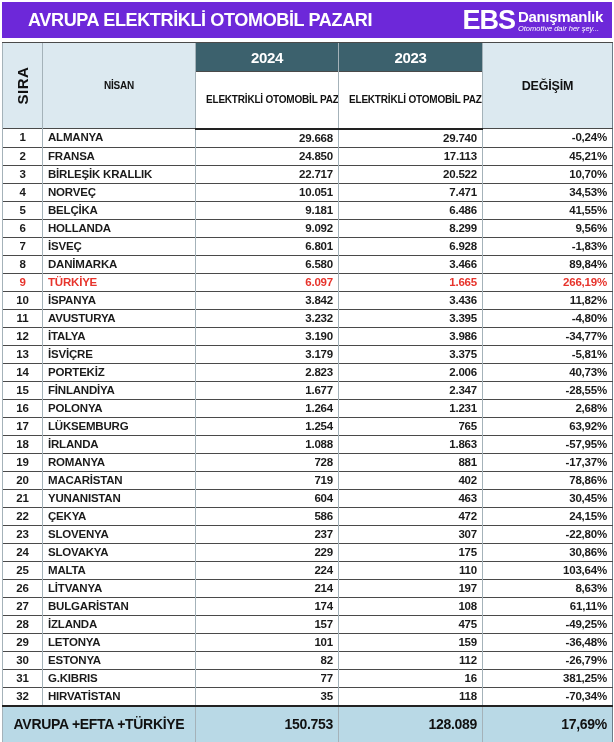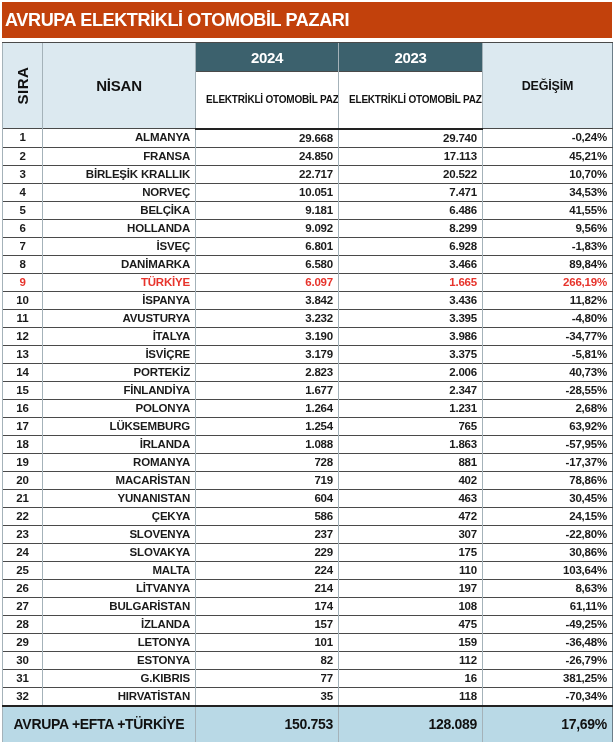--- a/index.html
+++ b/index.html
@@ -1,66 +1,73 @@
 <!DOCTYPE html>
 <html><head>
 <meta charset="utf-8">
 <style>
   html,body{margin:0;padding:0;background:#fff;}
   body{width:614px;height:742px;font-family:"Liberation Sans",sans-serif;overflow:hidden;}
   .page{padding:2px;box-sizing:border-box;}
 
   
-  .titlebar{height:36px;background:#c2410c;display:flex;align-items:center;justify-content:space-between;padding:0 9px 0 3px;box-sizing:border-box;}
+  .titlebar{height:36px;background:#6d28d9;display:flex;align-items:center;justify-content:space-between;padding:0 9px 0 26px;box-sizing:border-box;}
   .title{color:#fff;font-weight:bold;font-size:19px;letter-spacing:-0.4px;transform:scaleX(0.95);transform-origin:left center;white-space:nowrap;}
   .logo{display:flex;align-items:flex-start;color:#fff;line-height:1;}
   .logo-abbr{font-size:27px;font-weight:bold;letter-spacing:-1px;}
   .logo-right{display:flex;flex-direction:column;margin-left:3px;padding-top:2px;}
   .logo-name{font-size:15px;font-weight:bold;letter-spacing:-0.3px;}
   .logo-tagline{font-size:7.5px;font-style:italic;margin-top:1px;}
 
   .gap{height:4px;}
 
   
   table{width:610px;border-collapse:collapse;table-layout:fixed;border:1px solid #6b7d88;}
   col.c-rank{width:40px;} col.c-country{width:153px;} col.c-2024{width:143px;} col.c-2023{width:144px;} col.c-chg{width:130px;}
   th,td{border-left:1px solid #a4b2b9;border-top:1px solid #4a4a4a;box-sizing:border-box;overflow:hidden;white-space:nowrap;}
   th{font-weight:bold;color:#111;}
   .hdr-light{background:#dce9f0;}
   .hdr-dark{background:#3c616d;color:#fff;font-size:15px;letter-spacing:-0.3px;height:29px;}
   .hdr-sub{background:#fff;font-size:10px;line-height:1.25;letter-spacing:-0.2px;height:57px;padding:0 10px;}
   th.hdr-rank{width:40px;}
   .sira-label{display:inline-block;transform:rotate(-90deg);font-size:15px;letter-spacing:0.5px;}
-  .hdr-nisan{font-size:15px;letter-spacing:-0.2px;text-align:center;}
+  .hdr-nisan{font-size:10px;letter-spacing:-0.2px;text-align:center;}
   .hdr-chg{font-size:12.5px;letter-spacing:-0.2px;}
   thead tr:last-child th{border-bottom:2px solid #222;}
 
   .data-row{height:17.58px;}
   .data-row td{font-size:11.5px;font-weight:bold;letter-spacing:-0.2px;padding:0 5px;line-height:17px;color:#1a1a1a;}
   td.rank{text-align:center;padding:0;}
-  td.country{text-align:right;}
+  td.country{text-align:left;}
   td.num,td.chg{text-align:right;}
   tr.hl td{color:#e7342c;}
 
   .total-row{height:22px;background:#b9d9e6;}
   .total-row td{border-top:2px solid #222;font-size:14px;font-weight:bold;letter-spacing:-0.3px;color:#111;padding:7px 5px;line-height:21px;}
   .total-row td.total-label{text-align:center;}
   .total-row td.num,.total-row td.chg{text-align:right;}
 
   
   .footer{height:30px;background:#4d85a0;color:#fff;display:flex;align-items:center;justify-content:center;gap:5px;font-size:11px;letter-spacing:-0.2px;}
   .footer .brand{font-weight:bold;font-size:12px;}
 </style>
 </head>
 <body>
 
 <div class="page">
 
   <div class="titlebar">
     <div class="title">AVRUPA ELEKTRİKLİ OTOMOBİL PAZARI</div>
+    <div class="logo">
+      <span class="logo-abbr">EBS</span>
+      <span class="logo-right">
+        <span class="logo-name">Danışmanlık</span>
+        <span class="logo-tagline">Otomotive dair her şey...</span>
+      </span>
+    </div>
   </div>
 
   <div class="gap"></div>
 
   <table>
     <colgroup>
       <col class="c-rank">
         <col class="c-country">
         <col class="c-2024">
         <col class="c-2023">

